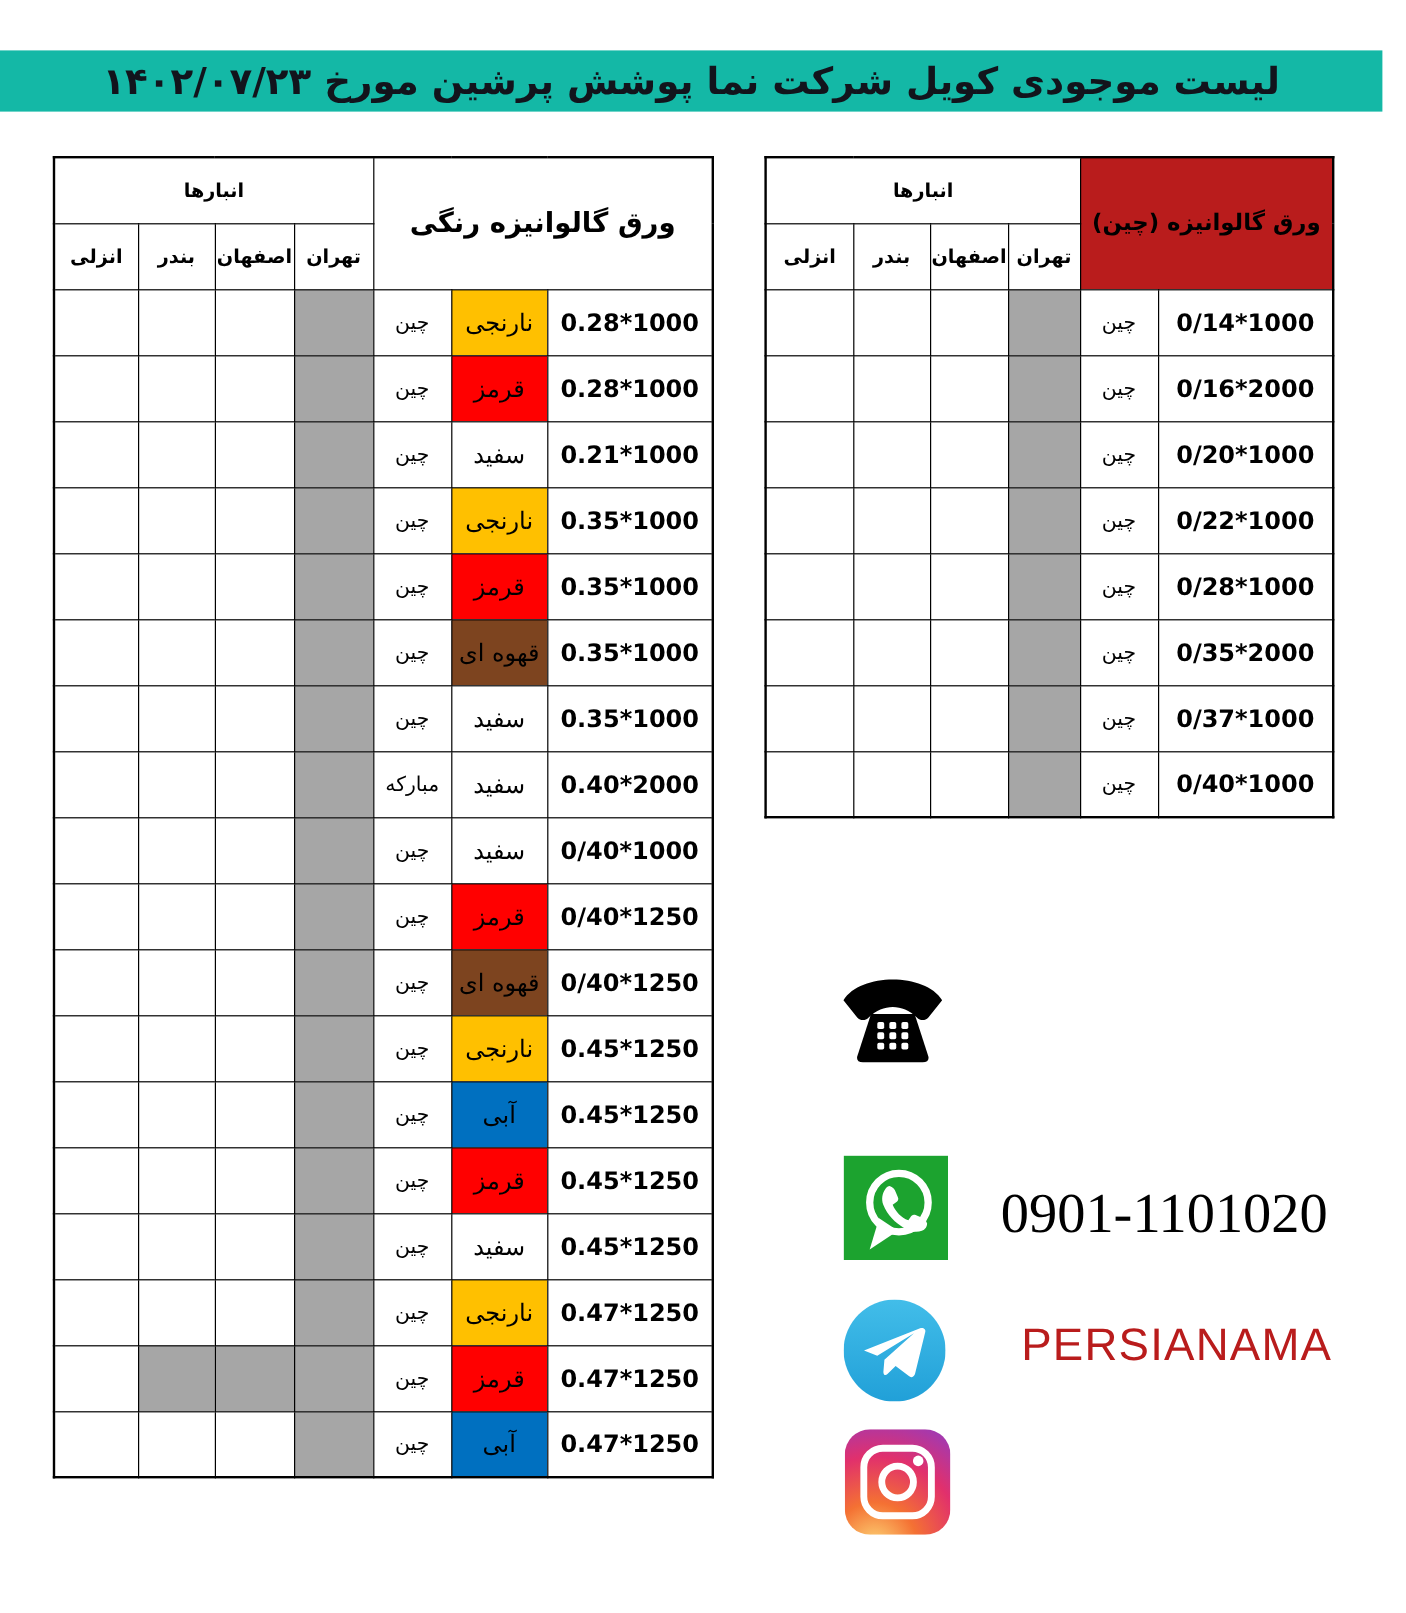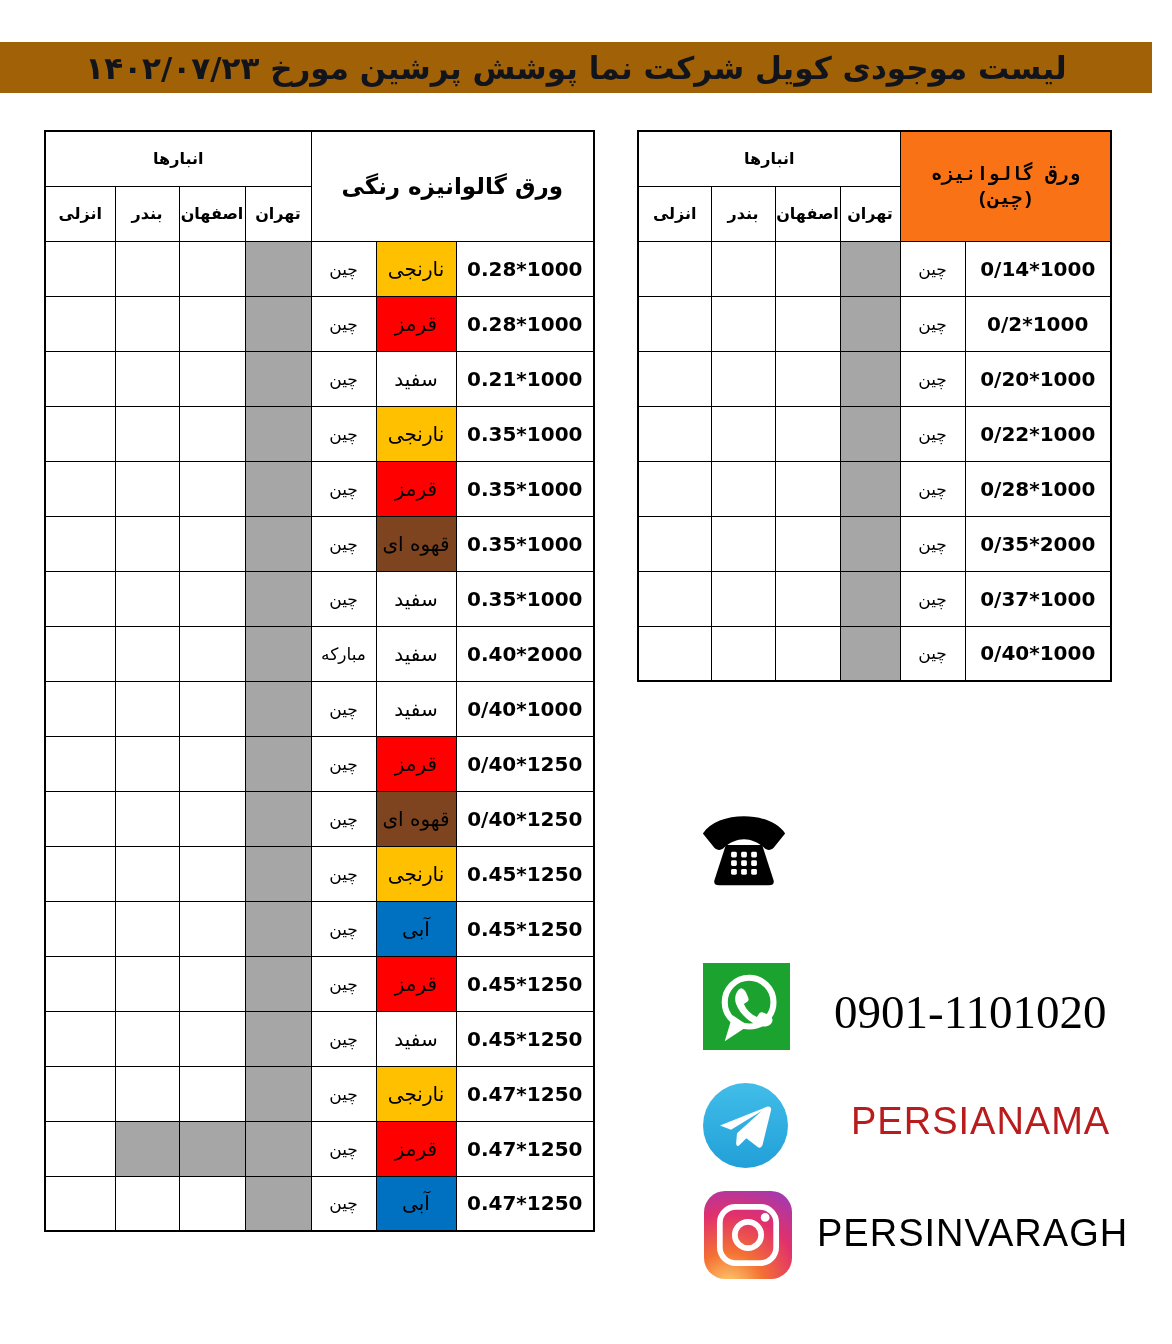--- a/index.html
+++ b/index.html
@@ -1,34 +1,34 @@
 <!DOCTYPE html>
 <html><head>
 <meta charset="utf-8">
 <style>
   html,body{margin:0;padding:0;background:#fff;}
   .page{position:relative;width:1172px;height:1344px;background:#fff;overflow:hidden;
         font-family:"DejaVu Sans",sans-serif;}
 
   
-  .title-bar{position:absolute;left:0;top:42px;width:1152px;height:51px;background:#a16207;
+  .title-bar{position:absolute;left:0;top:42px;width:1152px;height:51px;background:#14b8a6;
              display:flex;align-items:center;justify-content:center;direction:rtl;}
   .title-bar span{font-weight:bold;font-size:31px;color:#12141c;letter-spacing:0px;}
 
   
   table{border-collapse:collapse;border:2px solid #000;table-layout:fixed;direction:rtl;}
   td,th{border:1.5px solid #000;padding:0;text-align:center;vertical-align:middle;
         font-family:"DejaVu Sans",sans-serif;color:#000;overflow:hidden;}
   tr{height:55px;}
   .tbl-left{position:absolute;left:44px;top:130px;}
   .tbl-right{position:absolute;left:637px;top:130px;}
   .warehouses-label{font-weight:bold;font-size:16px;}
   .wh-col{font-weight:bold;font-size:16px;}
   .table-title{font-weight:bold;font-size:23px;}
-  .tbl-right .table-title{font-size:19px;background:#f97316;font-family:Liberation Mono, monospace;}
+  .tbl-right .table-title{font-size:19px;background:#b91c1c;}
   .origin-cell{font-size:17px;margin-left:32px;}
   .color-cell{font-size:20px;}
   .size-cell{font-size:20px;direction:ltr;font-weight:bold;}
   .gray{background:#A6A6A6;}
 
   
   .icon-phone{position:absolute;left:696px;top:801px;width:96px;height:88px;}
   .phone-numbers{position:absolute;left:829px;top:782px;
                  font-family:"Liberation Serif",serif;font-size:47px;line-height:62px;color:#000;}
   .icon-whatsapp{position:absolute;left:703px;top:963px;width:87px;height:87px;}
@@ -262,21 +262,21 @@
     <tbody id="right-tbody">
         <tr>
           <td class="size-cell">0/14*1000</td>
           <td class="origin-cell">چین</td>
           <td class="wh-cell gray"></td>
           <td class="wh-cell"></td>
           <td class="wh-cell"></td>
           <td class="wh-cell"></td>
         </tr>
         <tr>
-          <td class="size-cell">0/2*1000</td>
+          <td class="size-cell">0/16*2000</td>
           <td class="origin-cell">چین</td>
           <td class="wh-cell gray"></td>
           <td class="wh-cell"></td>
           <td class="wh-cell"></td>
           <td class="wh-cell"></td>
         </tr>
         <tr>
           <td class="size-cell">0/20*1000</td>
           <td class="origin-cell">چین</td>
           <td class="wh-cell gray"></td>
@@ -370,15 +370,14 @@
         <stop offset="0.3" stop-color="#F47133"></stop>
         <stop offset="0.62" stop-color="#E1306C"></stop>
         <stop offset="1" stop-color="#8F3CC6"></stop>
       </radialGradient>
     </defs>
     <rect width="100" height="100" rx="24" fill="url(#ig)"></rect>
     <rect x="18" y="18" width="64" height="64" rx="18" fill="none" stroke="#fff" stroke-width="6.5"></rect>
     <circle cx="50" cy="50" r="15" fill="none" stroke="#fff" stroke-width="6.5"></circle>
     <circle cx="69.5" cy="30" r="5" fill="#fff"></circle>
   </svg>
-  <div class="instagram-handle">PERSINVARAGH</div>
 
 </div>
 
 </body></html>

